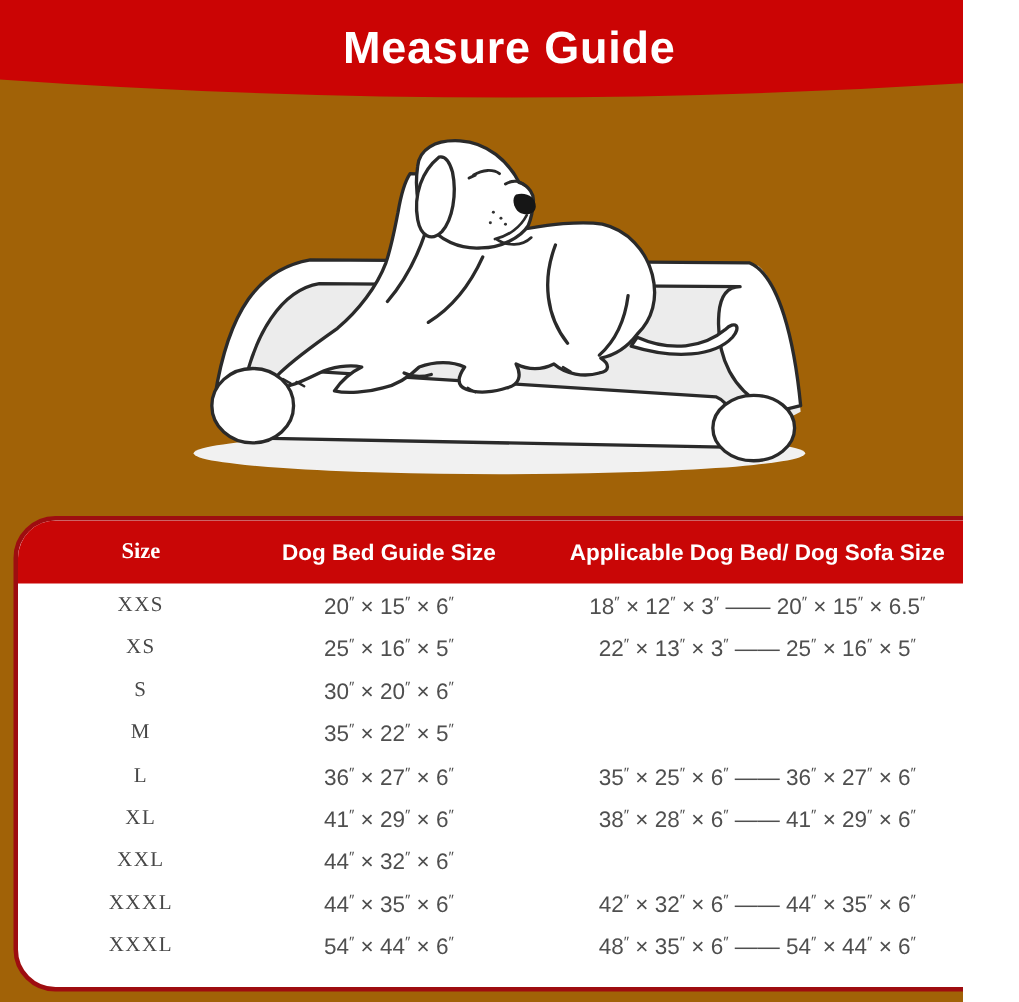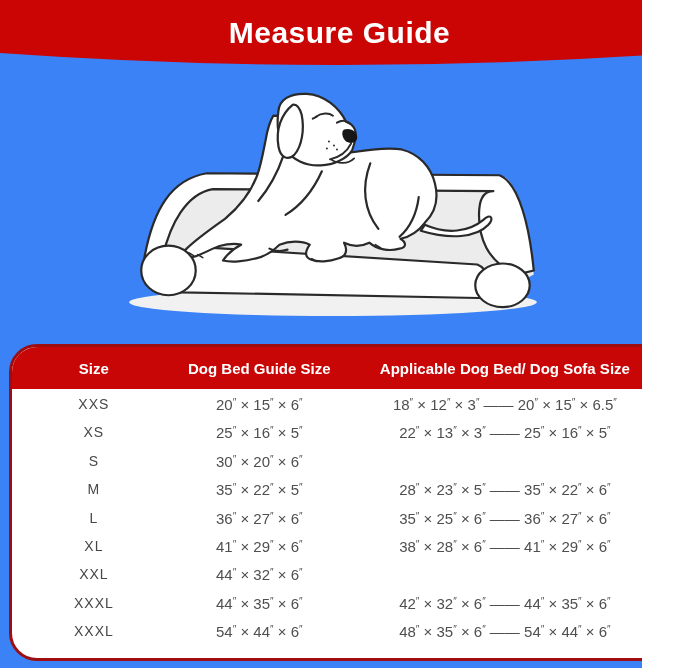--- a/index.html
+++ b/index.html
@@ -6,21 +6,21 @@
     --banner-red:#cb0404;
     --header-red:#c90606;
     --border-red:#9e0d10;
     --table-text:#4f4f4f;
     --line:#2a2a2a;
     --bed-fill:#ececec;
   }
   *{margin:0;padding:0;box-sizing:border-box;}
   html,body{background:#fff;}
   body{font-family:"Liberation Sans", sans-serif;}
-  #screen{position:relative;width:642px;height:668px;background:#3b82f6;overflow:hidden;padding-left:24px;}
+  #screen{position:relative;width:642px;height:668px;background:#a16207;overflow:hidden;padding-left:24px;}
 
   
   .banner-svg{position:absolute;top:0;left:0;display:block;}
   .page-title{
     position:absolute;top:16px;left:0;width:679px;
     text-align:center;color:#ffffff;font-size:30px;font-weight:700;
     letter-spacing:0.5px;
   }
 
   
@@ -31,21 +31,21 @@
     position:absolute;left:9px;top:344px;width:661px;height:317px;
     border:3px solid var(--border-red);border-radius:28px;
     background:#ffffff;overflow:hidden;
   }
   .table-header{
     display:flex;align-items:center;height:42px;
     background:var(--header-red);color:#ffffff;
     font-size:15px;font-weight:700;
   }
   .col{text-align:center;}
-  .col-size{width:25%;}
+  .col-size{width:25%;font-family:Liberation Serif, serif;}
   .col-cover{width:25.5%;}
   .col-applicable{width:49.5%;}
   .table-body{padding-top:7px;}
   .table-row{display:flex;height:28.4px;}
   .cell{text-align:center;color:var(--table-text);font-size:15px;}
   .cell.col-size{font-size:14px;letter-spacing:1px;color:#474747;}
   .prime{font-size:10px;vertical-align:4.5px;letter-spacing:0;}
 </style>
 </head>
 <body>
@@ -140,21 +140,20 @@
           <div class="cell col-cover">25<span class="prime">″</span> × 16<span class="prime">″</span> × 5<span class="prime">″</span></div>
           <div class="cell col-applicable">22<span class="prime">″</span> × 13<span class="prime">″</span> × 3<span class="prime">″</span> —— 25<span class="prime">″</span> × 16<span class="prime">″</span> × 5<span class="prime">″</span></div>
         </div>
         <div class="table-row">
           <div class="cell col-size">S</div>
           <div class="cell col-cover">30<span class="prime">″</span> × 20<span class="prime">″</span> × 6<span class="prime">″</span></div>
         </div>
         <div class="table-row">
           <div class="cell col-size">M</div>
           <div class="cell col-cover">35<span class="prime">″</span> × 22<span class="prime">″</span> × 5<span class="prime">″</span></div>
-          <div class="cell col-applicable">28<span class="prime">″</span> × 23<span class="prime">″</span> × 5<span class="prime">″</span> —— 35<span class="prime">″</span> × 22<span class="prime">″</span> × 6<span class="prime">″</span></div>
         </div>
         <div class="table-row">
           <div class="cell col-size">L</div>
           <div class="cell col-cover">36<span class="prime">″</span> × 27<span class="prime">″</span> × 6<span class="prime">″</span></div>
           <div class="cell col-applicable">35<span class="prime">″</span> × 25<span class="prime">″</span> × 6<span class="prime">″</span> —— 36<span class="prime">″</span> × 27<span class="prime">″</span> × 6<span class="prime">″</span></div>
         </div>
         <div class="table-row">
           <div class="cell col-size">XL</div>
           <div class="cell col-cover">41<span class="prime">″</span> × 29<span class="prime">″</span> × 6<span class="prime">″</span></div>
           <div class="cell col-applicable">38<span class="prime">″</span> × 28<span class="prime">″</span> × 6<span class="prime">″</span> —— 41<span class="prime">″</span> × 29<span class="prime">″</span> × 6<span class="prime">″</span></div>

